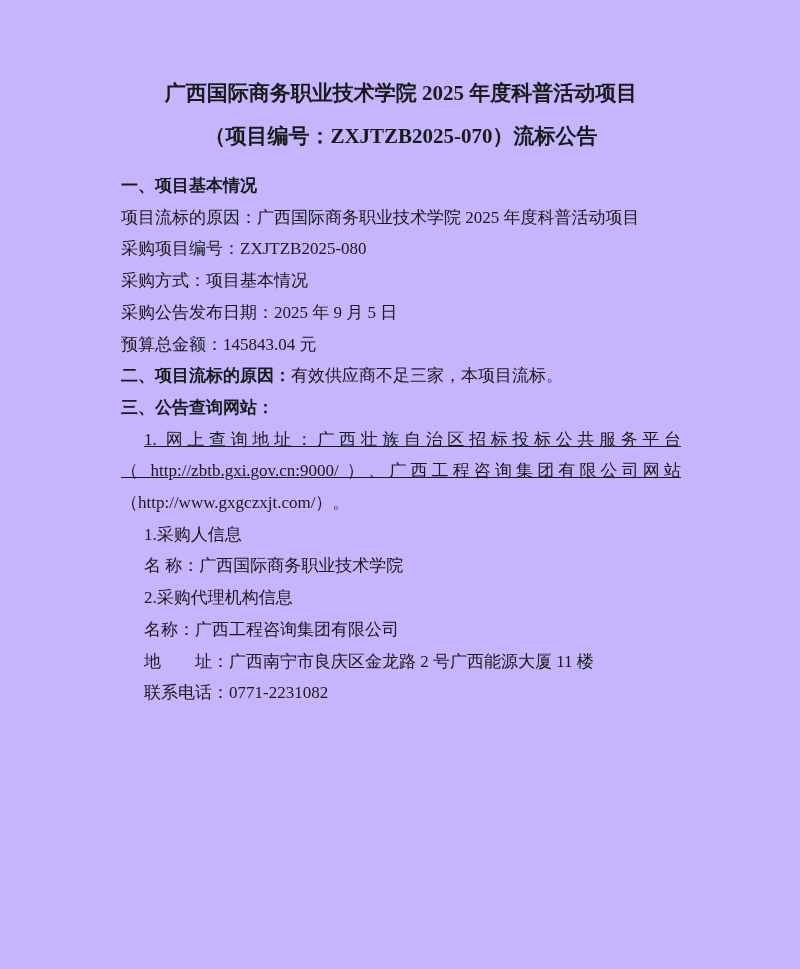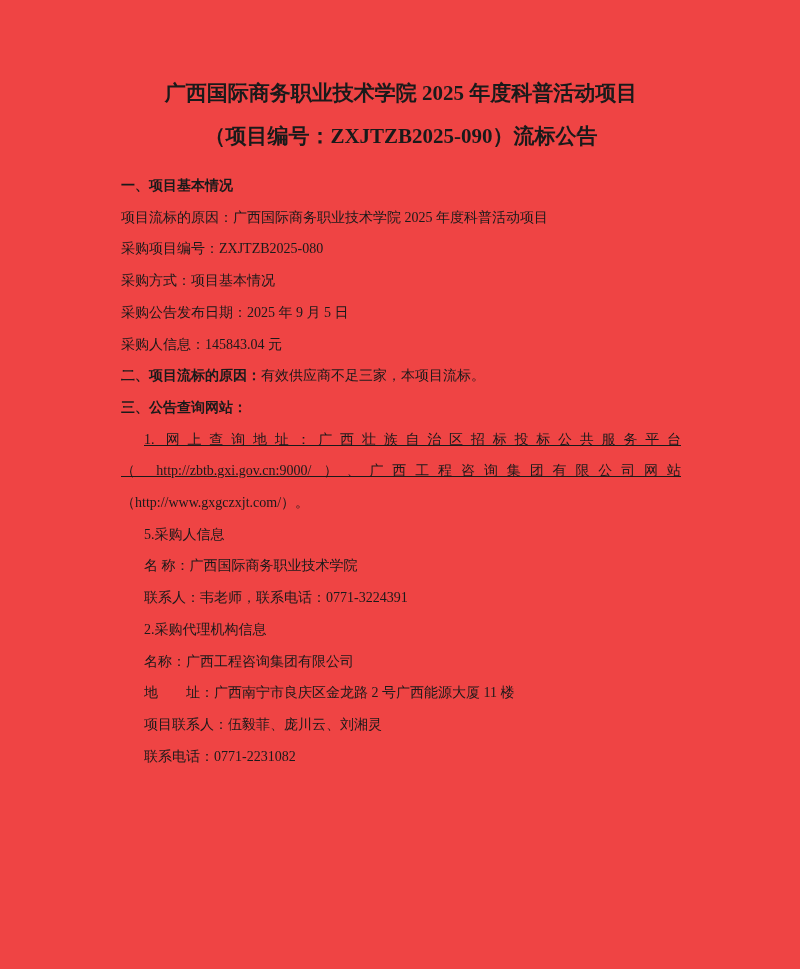--- a/index.html
+++ b/index.html
@@ -6,39 +6,39 @@
   html, body { margin: 0; padding: 0; }
   body {
     width: 800px; height: 969px;
     background: #ffffff;
     font-family: "Liberation Serif", "DejaVu Serif", serif;
     color: #1a1a1a;
   }
   .page {
     position: relative;
     width: 800px; height: 969px;
-    background: #ef4444;
+    background: #c4b5fd;
     overflow: hidden;
   }
   .content {
     position: absolute;
     left: 121px; top: 0;
     width: 560px;
   }
   .title-block {
     padding-top: 72px;
     text-align: center;
     font-size: 21px;
     font-weight: bold;
     line-height: 43px;
     white-space: nowrap;
   }
   .body-block {
     margin-top: 12px;
-    font-size: 14px;
+    font-size: 17px;
   }
   .body-block p {
     margin: 0;
     line-height: 31.7px;
     white-space: nowrap;
   }
   .bold { font-weight: bold; }
   .indent { padding-left: 23px; }
   .justify-line {
     white-space: normal !important;
@@ -50,46 +50,44 @@
   .label, .value { display: inline; }
 </style>
 </head>
 <body>
 
 <div class="page">
   <div class="content">
 
     <div class="title-block">
       <div>广西国际商务职业技术学院 2025 年度科普活动项目</div>
-      <div>（项目编号：ZXJTZB2025-090）流标公告</div>
+      <div>（项目编号：ZXJTZB2025-070）流标公告</div>
     </div>
 
     <div class="body-block">
 
       <p class="bold">一、项目基本情况</p>
 
       <p><span class="label">项目流标的原因：</span><span class="value">广西国际商务职业技术学院 2025 年度科普活动项目</span></p>
       <p><span class="label">采购项目编号：</span><span class="value">ZXJTZB2025-080</span></p>
       <p><span class="label">采购方式：</span><span class="value">项目基本情况</span></p>
       <p><span class="label">采购公告发布日期：</span><span class="value">2025 年 9 月 5 日</span></p>
-      <p><span class="label">采购人信息：</span><span class="value">145843.04 元</span></p>
+      <p><span class="label">预算总金额：</span><span class="value">145843.04 元</span></p>
 
       <p><span class="bold">二、项目流标的原因：</span><span>有效供应商不足三家，本项目流标。</span></p>
 
       <p class="bold">三、公告查询网站：</p>
       <p class="indent justify-line">1. 网上查询地址：广西壮族自治区招标投标公共服务平台</p>
       <p class="justify-line">（ http://zbtb.gxi.gov.cn:9000/ ）、广西工程咨询集团有限公司网站</p>
       <p>（http://www.gxgczxjt.com/）。</p>
 
 
-      <p class="indent">5.采购人信息</p>
+      <p class="indent">1.采购人信息</p>
       <p class="indent"><span class="label">名 称：</span><span class="value">广西国际商务职业技术学院</span></p>
-      <p class="indent"><span class="label">联系人：</span><span class="value">韦老师，联系电话：0771-3224391</span></p>
 
       <p class="indent">2.采购代理机构信息</p>
       <p class="indent"><span class="label">名称：</span><span class="value">广西工程咨询集团有限公司</span></p>
       <p class="indent"><span class="label">地　　址：</span><span class="value">广西南宁市良庆区金龙路 2 号广西能源大厦 11 楼</span></p>
-      <p class="indent"><span class="label">项目联系人：</span><span class="value">伍毅菲、庞川云、刘湘灵</span></p>
       <p class="indent"><span class="label">联系电话：</span><span class="value">0771-2231082</span></p>
 
     </div>
   </div>
 </div>
 
 </body></html>

